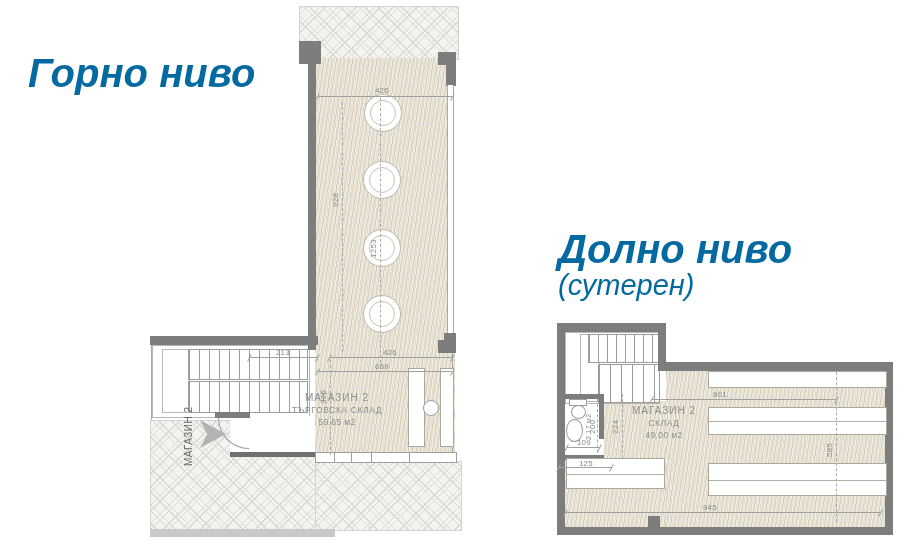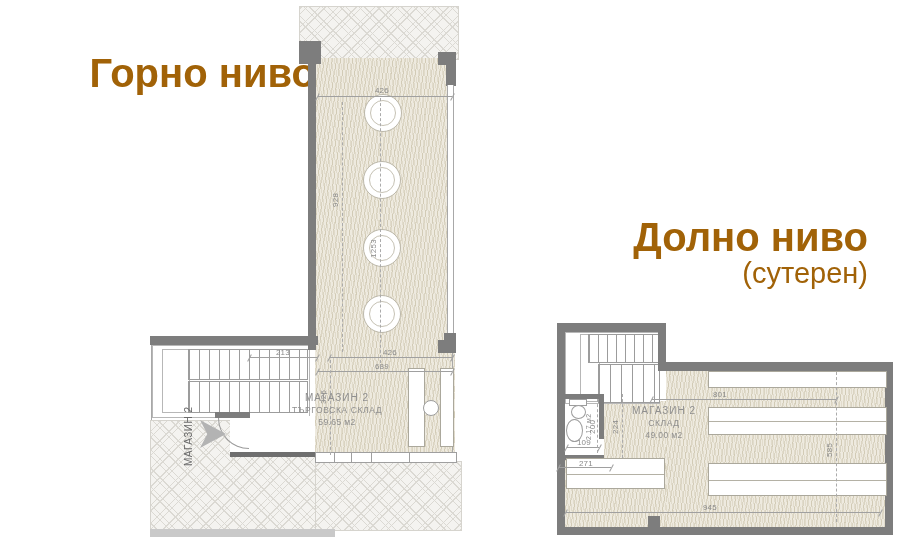--- a/index.html
+++ b/index.html
@@ -42,21 +42,21 @@
   .thinline{background:#a8a8a8;}
   .graybar{background:#c9c9c9;}
   
   .dim-h{height:0;border-top:1px solid #a0a0a0;}
   .dim-h::before,.dim-h::after{content:"";position:absolute;top:-4px;width:1px;height:8px;background:#a0a0a0;transform:rotate(28deg);}
   .dim-h::before{left:-1px;}.dim-h::after{right:-1px;}
   .dim-v{width:0;border-left:1px dashed #ababab;}
   .dim-label{font-size:8px;color:#8a8a8a;text-align:center;line-height:1;letter-spacing:.3px;}
   .vtext{writing-mode:vertical-rl;transform:rotate(180deg);display:flex;align-items:center;justify-content:center;}
   
-  .title{text-align:right;color:#a16207;}
+  .title{text-align:left;color:#0369a1;font-style:italic;}
   .title .t1{font-size:40px;font-weight:600;line-height:1.05;}
   .title .t2{font-size:29px;font-weight:400;line-height:1.1;}
   .room-label{text-align:center;color:#8f8f8f;line-height:1;}
   .room-label .r1{font-size:10px;letter-spacing:1px;margin-bottom:3px;}
   .room-label .r2{font-size:8.5px;letter-spacing:.6px;margin-bottom:3px;}
   .room-label .r3{font-size:8.5px;letter-spacing:.4px;}
   .entr{font-size:10px;color:#6a6a6a;letter-spacing:.5px;}
   .wc-label{font-size:7px;color:#8a8a8a;letter-spacing:.3px;}
 </style>
 </head>
@@ -128,21 +128,21 @@
   <div class="abs dim-label" style="left:352px;top:363px;width:60px;">639</div>
   <div class="abs dim-v" style="left:330px;top:360px;height:95px;"></div>
   <div class="abs dim-label vtext" style="left:319px;top:382px;width:10px;height:30px;">325</div>
 
   <div class="abs room-label" style="left:278px;top:393px;width:118px;">
     <div class="r1">МАГАЗИН 2</div>
     <div class="r2">ТЪРГОВСКА СКЛАД</div>
     <div class="r3">59.65 м2</div>
   </div>
 
-  <div class="abs title" style="left:558px;top:216px;width:310px;">
+  <div class="abs title" style="left:558px;top:228px;width:310px;">
     <div class="t1">Долно ниво</div>
     <div class="t2">(сутерен)</div>
   </div>
 
   <div class="abs hatch" style="left:666px;top:371px;width:219px;height:156px;"></div>
   <div class="abs hatch" style="left:565px;top:458px;width:101px;height:69px;"></div>
   <div class="abs hatch" style="left:604px;top:401px;width:62px;height:57px;"></div>
 
   <div class="abs outline" style="left:565px;top:332px;width:93px;height:70px;"></div>
   <div class="abs outline" style="left:580px;top:334px;width:18px;height:66px;"></div>
@@ -170,21 +170,21 @@
   <div class="abs rack split" style="left:708px;top:463px;width:177px;height:31px;"></div>
   <div class="abs rack split" style="left:566px;top:458px;width:97px;height:29px;"></div>
 
   <div class="abs dim-h" style="left:652px;top:399px;width:184px;"></div>
   <div class="abs dim-label" style="left:700px;top:391px;width:40px;">801</div>
   <div class="abs dim-v" style="left:836px;top:372px;height:150px;"></div>
   <div class="abs dim-label vtext" style="left:825px;top:432px;width:10px;height:36px;">585</div>
   <div class="abs dim-h" style="left:566px;top:512px;width:314px;"></div>
   <div class="abs dim-label" style="left:688px;top:504px;width:44px;">945</div>
   <div class="abs dim-h" style="left:559px;top:467px;width:52px;"></div>
-  <div class="abs dim-label" style="left:570px;top:460px;width:32px;">271</div>
+  <div class="abs dim-label" style="left:570px;top:460px;width:32px;">125</div>
   <div class="abs dim-h" style="left:567px;top:447px;width:32px;"></div>
   <div class="abs dim-label" style="left:571px;top:439px;width:26px;">109</div>
   <div class="abs dim-v" style="left:597px;top:399px;height:54px;"></div>
   <div class="abs dim-label vtext" style="left:588px;top:412px;width:10px;height:30px;">200</div>
   <div class="abs dim-v" style="left:622px;top:394px;height:64px;"></div>
   <div class="abs dim-label vtext" style="left:611px;top:412px;width:10px;height:30px;">224</div>
 
   <div class="abs room-label" style="left:599px;top:406px;width:130px;">
     <div class="r1">МАГАЗИН 2</div>
     <div class="r2">СКЛАД</div>

